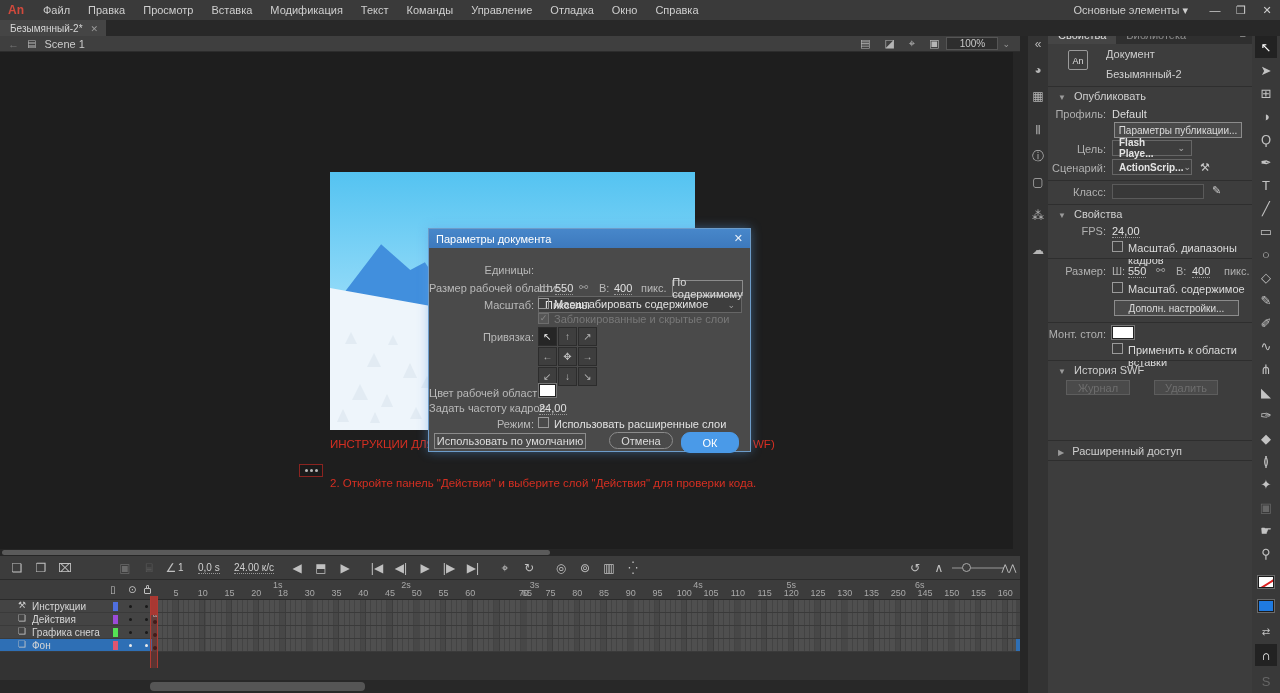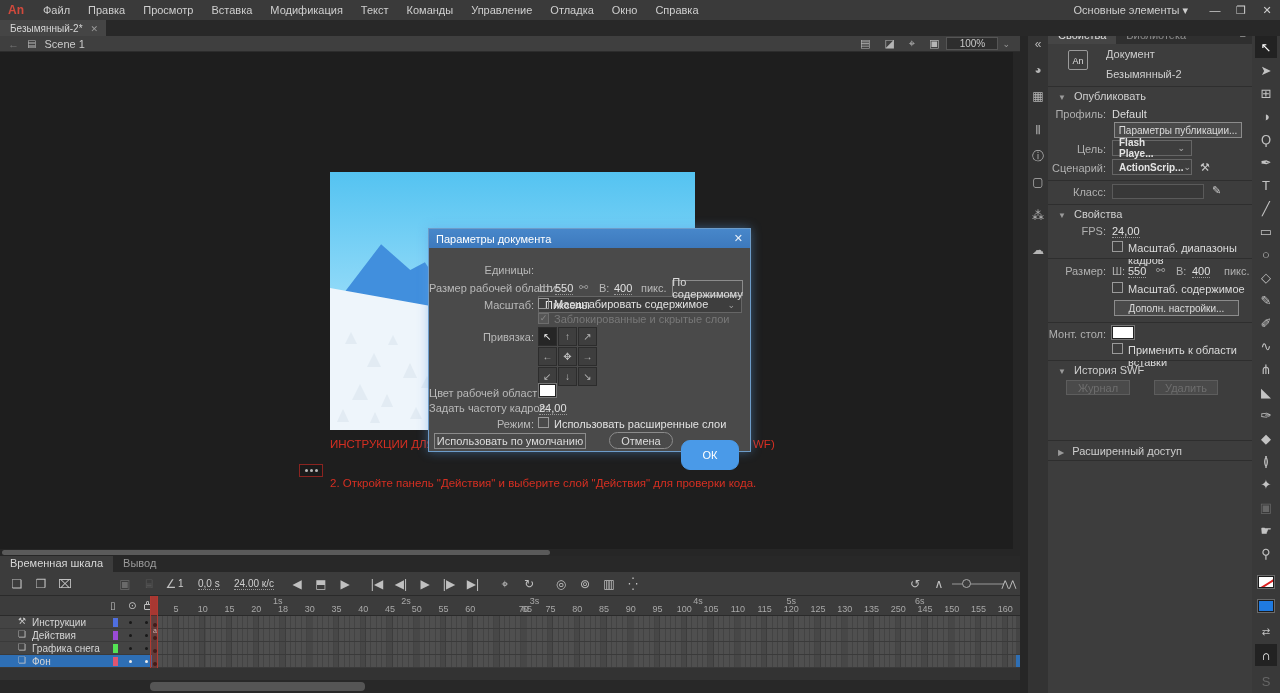--- a/index.html
+++ b/index.html
@@ -238,21 +238,21 @@
     </div>
   <div class="lbl ra" style="left:0; top:158px; width:105px;">Цвет рабочей области:</div>
   <div class="swatch-w abs" style="left:110px; top:155px; width:17px; height:13px;"></div>
   <div class="lbl ra" style="left:0; top:173px; width:105px;">Задать частоту кадров:</div>
   <span class="hot abs" style="left:110px; top:173px;">24,00</span>
   <div class="lbl ra" style="left:0; top:189px; width:105px;">Режим:</div>
   <span class="cb abs" style="left:109px; top:188px;"></span>
   <span class="abs" style="left:125px; top:189px; color:#e2e2e2;">Использовать расширенные слои</span>
   <div class="btn abs" style="left:5px; top:204px; width:152px; height:16px;">Использовать по умолчанию</div>
   <div class="btn pill abs" style="left:180px; top:203px; width:64px; height:17px;">Отмена</div>
-  <div class="btn pill primary abs" style="left:252px; top:203px; width:58px; height:30px;margin-top:8px;">ОК</div>
+  <div class="btn pill primary abs" style="left:252px; top:203px; width:58px; height:21px;">ОК</div>
 </div>
 
 <div id="strip">
     <div class="sic" style="margin-top: 4px;">«</div>
     <div class="sic" style="margin-top: 2px;">◕</div>
     <div class="sic" style="margin-top: 2px;">▦</div>
     <div class="sic" style="margin-top: 10px;">⫴</div>
     <div class="sic" style="margin-top: 2px;">ⓘ</div>
     <div class="sic" style="margin-top: 2px;">▢</div>
     <div class="sic" style="margin-top: 10px;">⁂</div>
@@ -358,24 +358,20 @@
     <div class="tool" style="top: 514px;">⚲</div>
     <div class="mini-swatch stroke-none" style="top: 548px;"></div>
     <div class="mini-swatch" style="top: 572px; background: rgb(31, 122, 224);"></div>
     <div class="tool" style="top: 592px; font-size: 10px;">⇄</div>
     <div class="tool active" style="top: 616px; font-weight: bold;">∩</div>
     <div class="tool dim" style="top: 642px;">S</div>
     <div class="tool dim" style="top: 664px;">ɦ</div>
   </div>
 
 <div id="timeline">
-  <div id="tl-tabs">
-    <span class="ttab on">Временная шкала</span>
-    <span class="ttab">Вывод</span>
-  </div>
   <div id="tl-bar">
       <div class="tic" style="left: 8px;">❏</div>
       <div class="tic" style="left: 32px;">❐</div>
       <div class="tic" style="left: 56px;">⌧</div>
       <div class="tic dim" style="left: 116px;">▣</div>
       <div class="tic dim" style="left: 140px;">⌸</div>
       <div class="tic" style="left: 162px;">∠</div>
       <div class="tic" style="left: 288px;">◀</div>
       <div class="tic" style="left: 312px;">⬒</div>
       <div class="tic" style="left: 336px;">▶</div>

